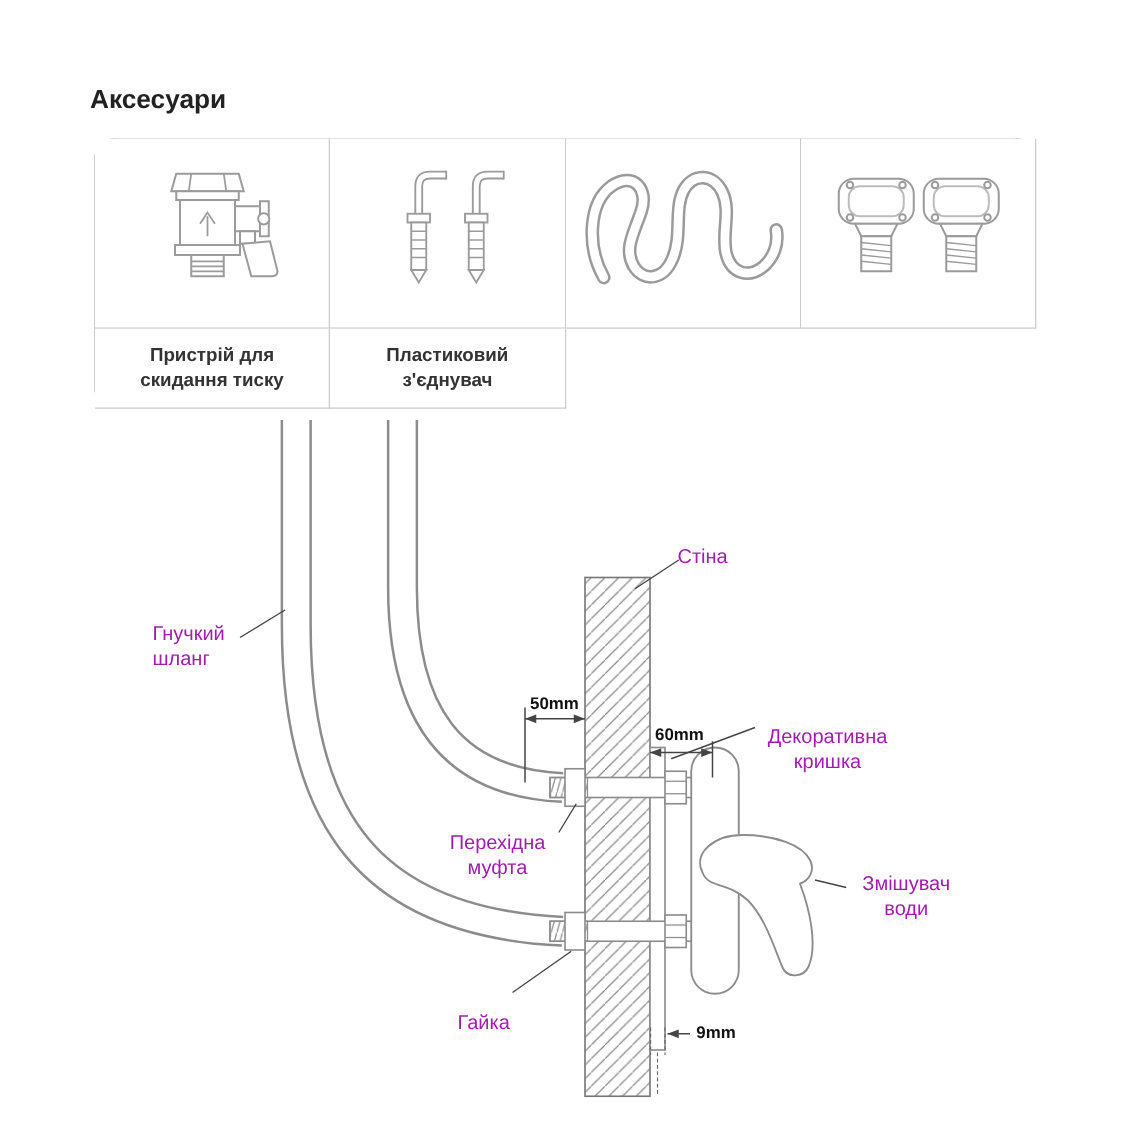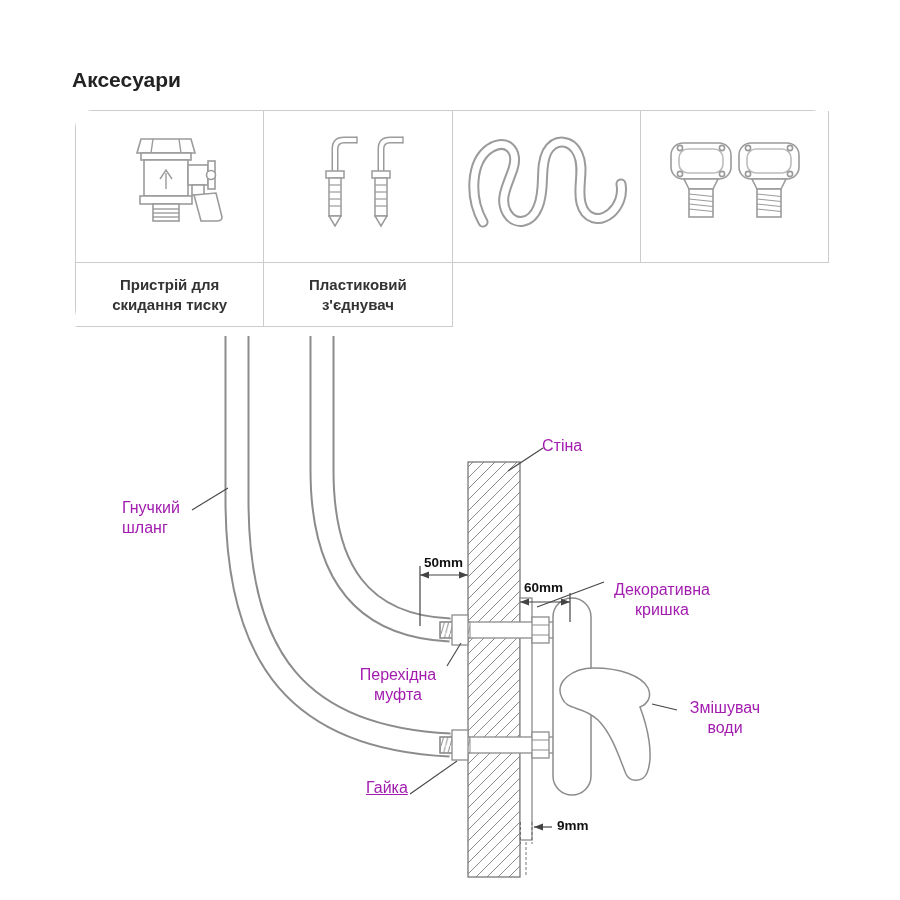--- a/index.html
+++ b/index.html
@@ -225,18 +225,18 @@
     <div class="lbl dim" style="left:424px;top:225px;">50mm</div>
 
     <div class="lbl dim" style="left:524px;top:250px;text-align:right;">60mm</div>
 
     <div class="lbl center" style="left:600px;top:226px;width:124px;margin-top:24px;">Декоративна кришка</div>
 
     <div class="lbl center" style="left:348px;top:322px;width:100px;margin-top:13px;">Перехідна муфта</div>
 
     <div class="lbl center" style="left:676px;top:368px;width:98px;">Змішувач води</div>
 
-    <div class="lbl" style="left:366px;top:448px;text-decoration:underline;">Гайка</div>
+    <div class="lbl" style="left:366px;top:479px;">Гайка</div>
 
     <div class="lbl dim" style="left:557px;top:488px;">9mm</div>
   </div>
 
 </div>
 
 </body></html>

